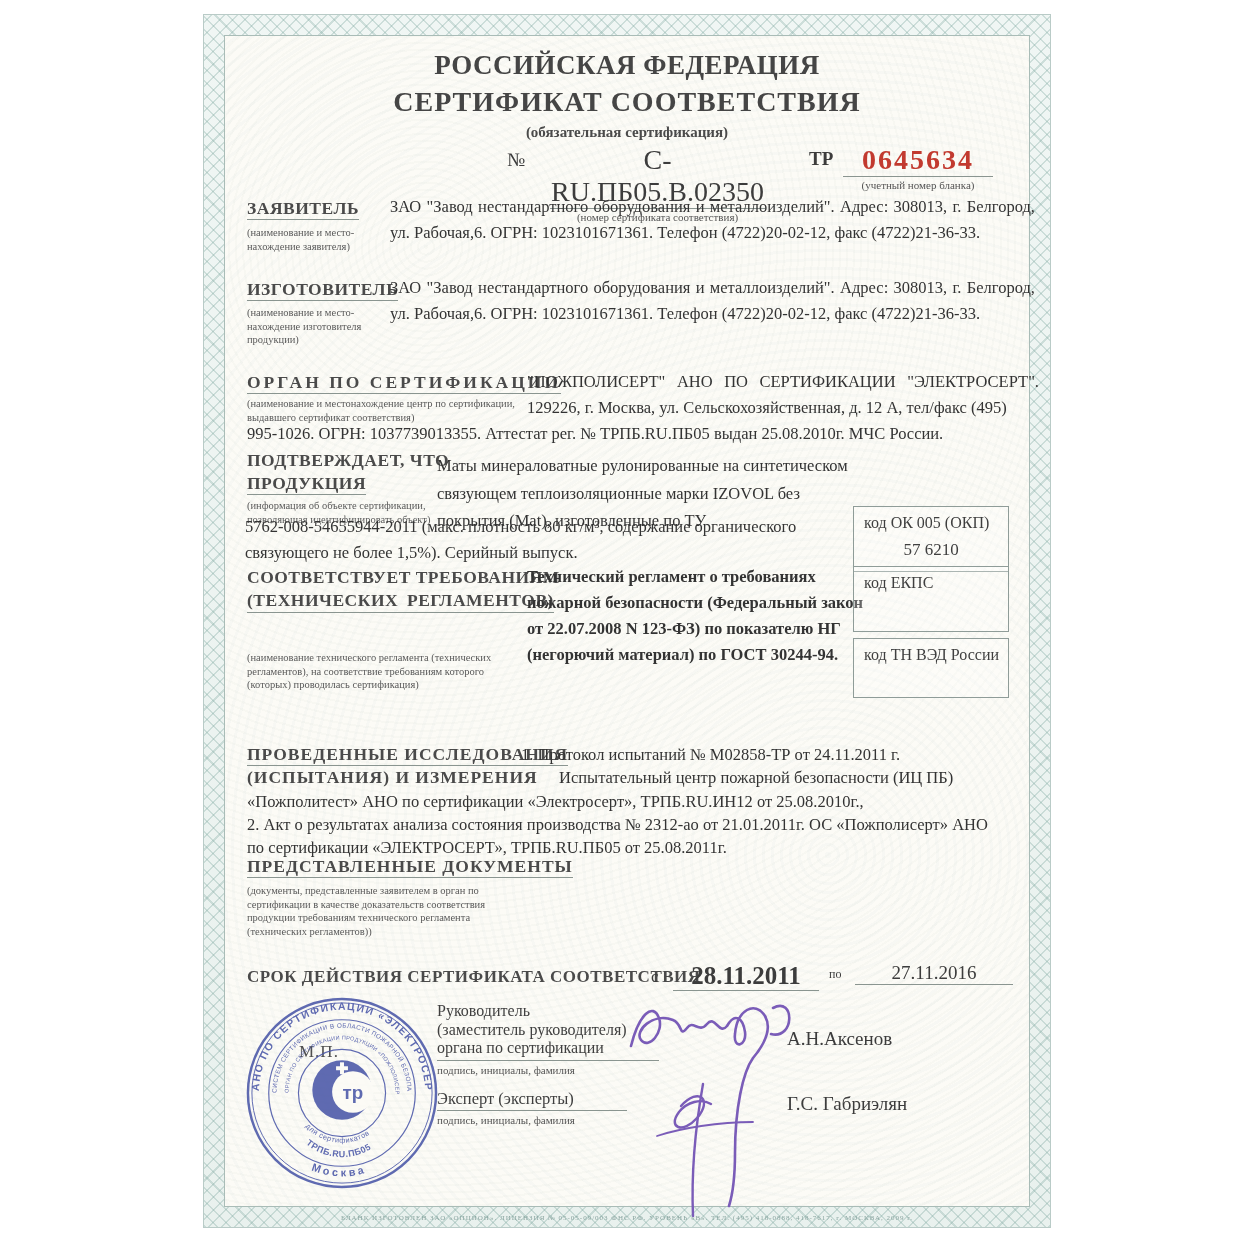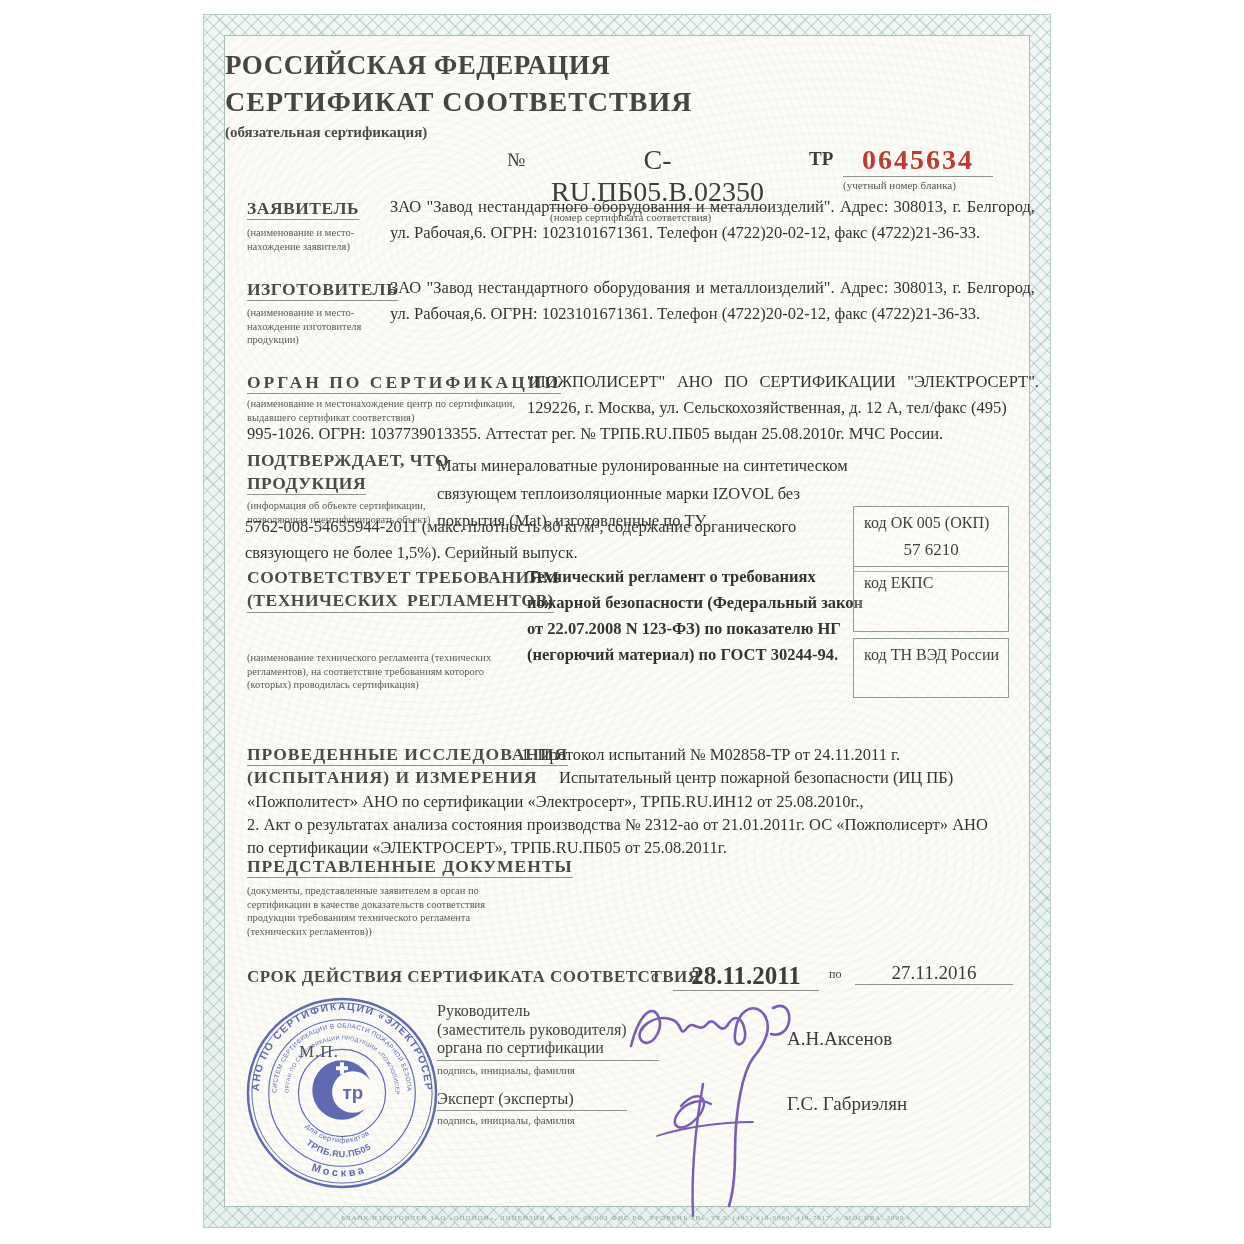--- a/index.html
+++ b/index.html
@@ -18,21 +18,21 @@
   .inner{
     position:absolute;left:20px;top:20px;right:20px;bottom:20px;
     border:1px solid #a9bcb7;
     background:
       repeating-radial-gradient(circle at 25% 18%, rgba(186,198,183,.07) 0 2px, transparent 2px 7px),
       repeating-radial-gradient(circle at 75% 70%, rgba(168,190,200,.06) 0 3px, transparent 3px 9px),
       #fcfbf6;
   }
   .abs{position:absolute;}
   .pre{white-space:pre-line;}
-  .center{text-align:left;}
+  .center{text-align:center;}
   .justify{text-align:justify;}
   .country{width:100%;font-size:27px;font-weight:bold;letter-spacing:.5px;color:#454545;}
   .title{width:100%;font-size:28px;font-weight:bold;letter-spacing:1px;color:#454545;}
   .subtitle{width:100%;font-size:15px;font-weight:bold;color:#4a4a4a;}
   .sec-label{font-size:17.5px;font-weight:bold;color:#4a4a4a;letter-spacing:.5px;}
   .rule{border-bottom:1px solid #8a9590;}
   .sublabel{font-size:10.5px;line-height:1.3;color:#5a5a5a;}
   .content{font-size:16.5px;line-height:1.6;color:#333;}
   .caption{font-size:11px;color:#555;}
   .field-value{display:inline-block;text-align:center;border-bottom:1px solid #8a9590;font-size:28px;}

